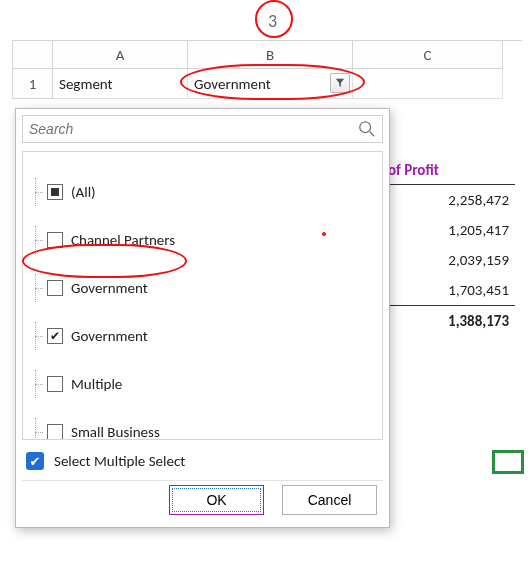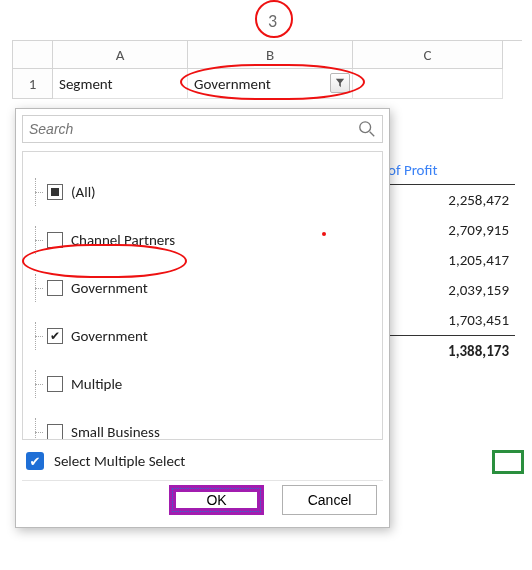--- a/index.html
+++ b/index.html
@@ -94,24 +94,24 @@
     .pivot-block {
       position: absolute;
       left: 385px;
       top: 155px;
       width: 130px;
       background: #fff;
     }
     .pivot-header {
       height: 30px;
       line-height: 30px;
-      font-weight: 400;
+      font-weight: 700;
       border-bottom: 1px solid #333;
       padding-left: 3px;
-      color: #3b82f6;
+      color: #a21caf;
     }
     .pivot-val {
       height: 30px;
       line-height: 30px;
       text-align: right;
       padding-right: 6px;
     }
     .pivot-total {
       font-weight: 700;
       border-top: 1px solid #333;
@@ -226,21 +226,21 @@
     }
     .btn {
       min-width: 95px;
       height: 30px;
       border: 1px solid #b0b0b0;
       background: #fff;
       font-size: 14px;
       cursor: pointer;
     }
     .btn.ok {
-      border: 7px solid #a21caf;
+      border: 1px solid #a21caf;
       outline: 1px dotted #2a72c9;
       outline-offset: -4px;
       margin-left: 44px;
     }
     
     .anno {
       position: absolute;
       border: 2px solid #e11;
       border-radius: 50%;
       pointer-events: none;
@@ -284,21 +284,20 @@
         </svg>
       </div>
     </div>
     <div class="cell col-C"></div>
   </div>
 </div>
 
 <div class="pivot-block">
   <div class="pivot-header">of Profit</div>
   <div class="pivot-val">2,258,472</div>
-  <div class="pivot-val">2,709,915</div>
   <div class="pivot-val">1,205,417</div>
   <div class="pivot-val">2,039,159</div>
   <div class="pivot-val">1,703,451</div>
   <div class="pivot-val pivot-total">1,388,173</div>
 </div>
 
 <div class="filter-popup">
   <div class="search-row">
     <input class="search-input" placeholder="Search" style="">
     <svg class="search-icon" viewBox="0 0 20 20">

